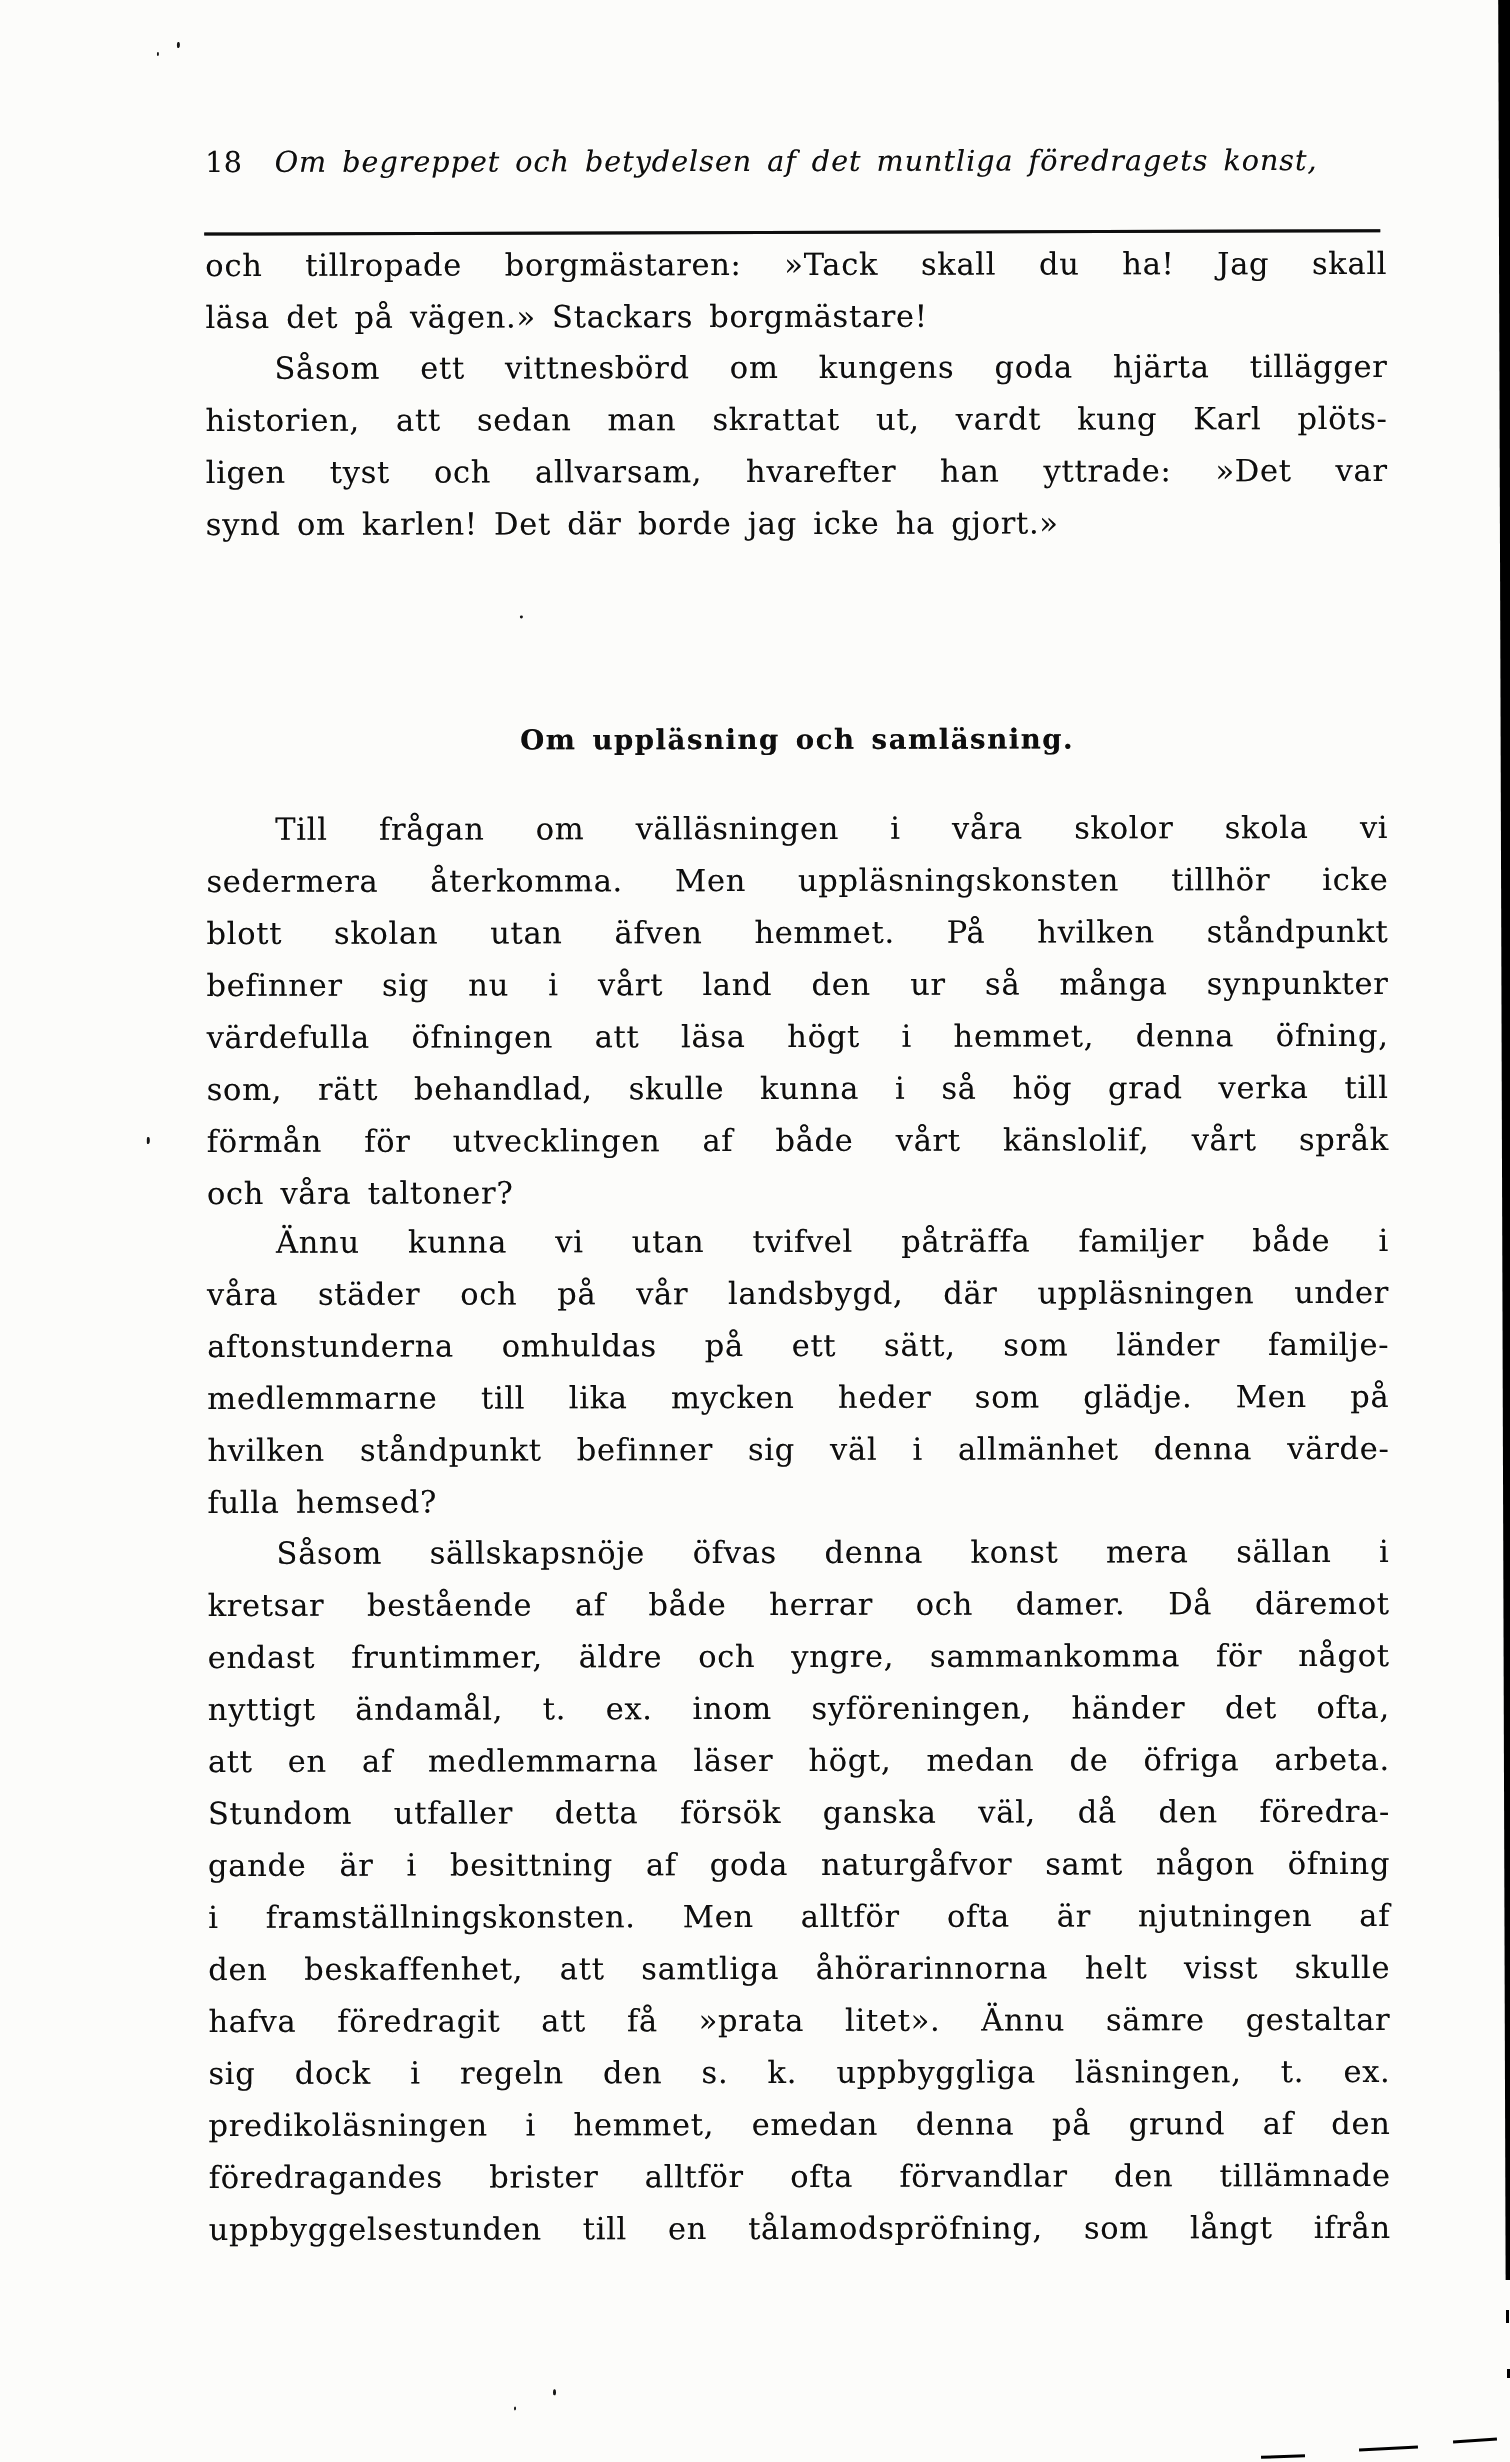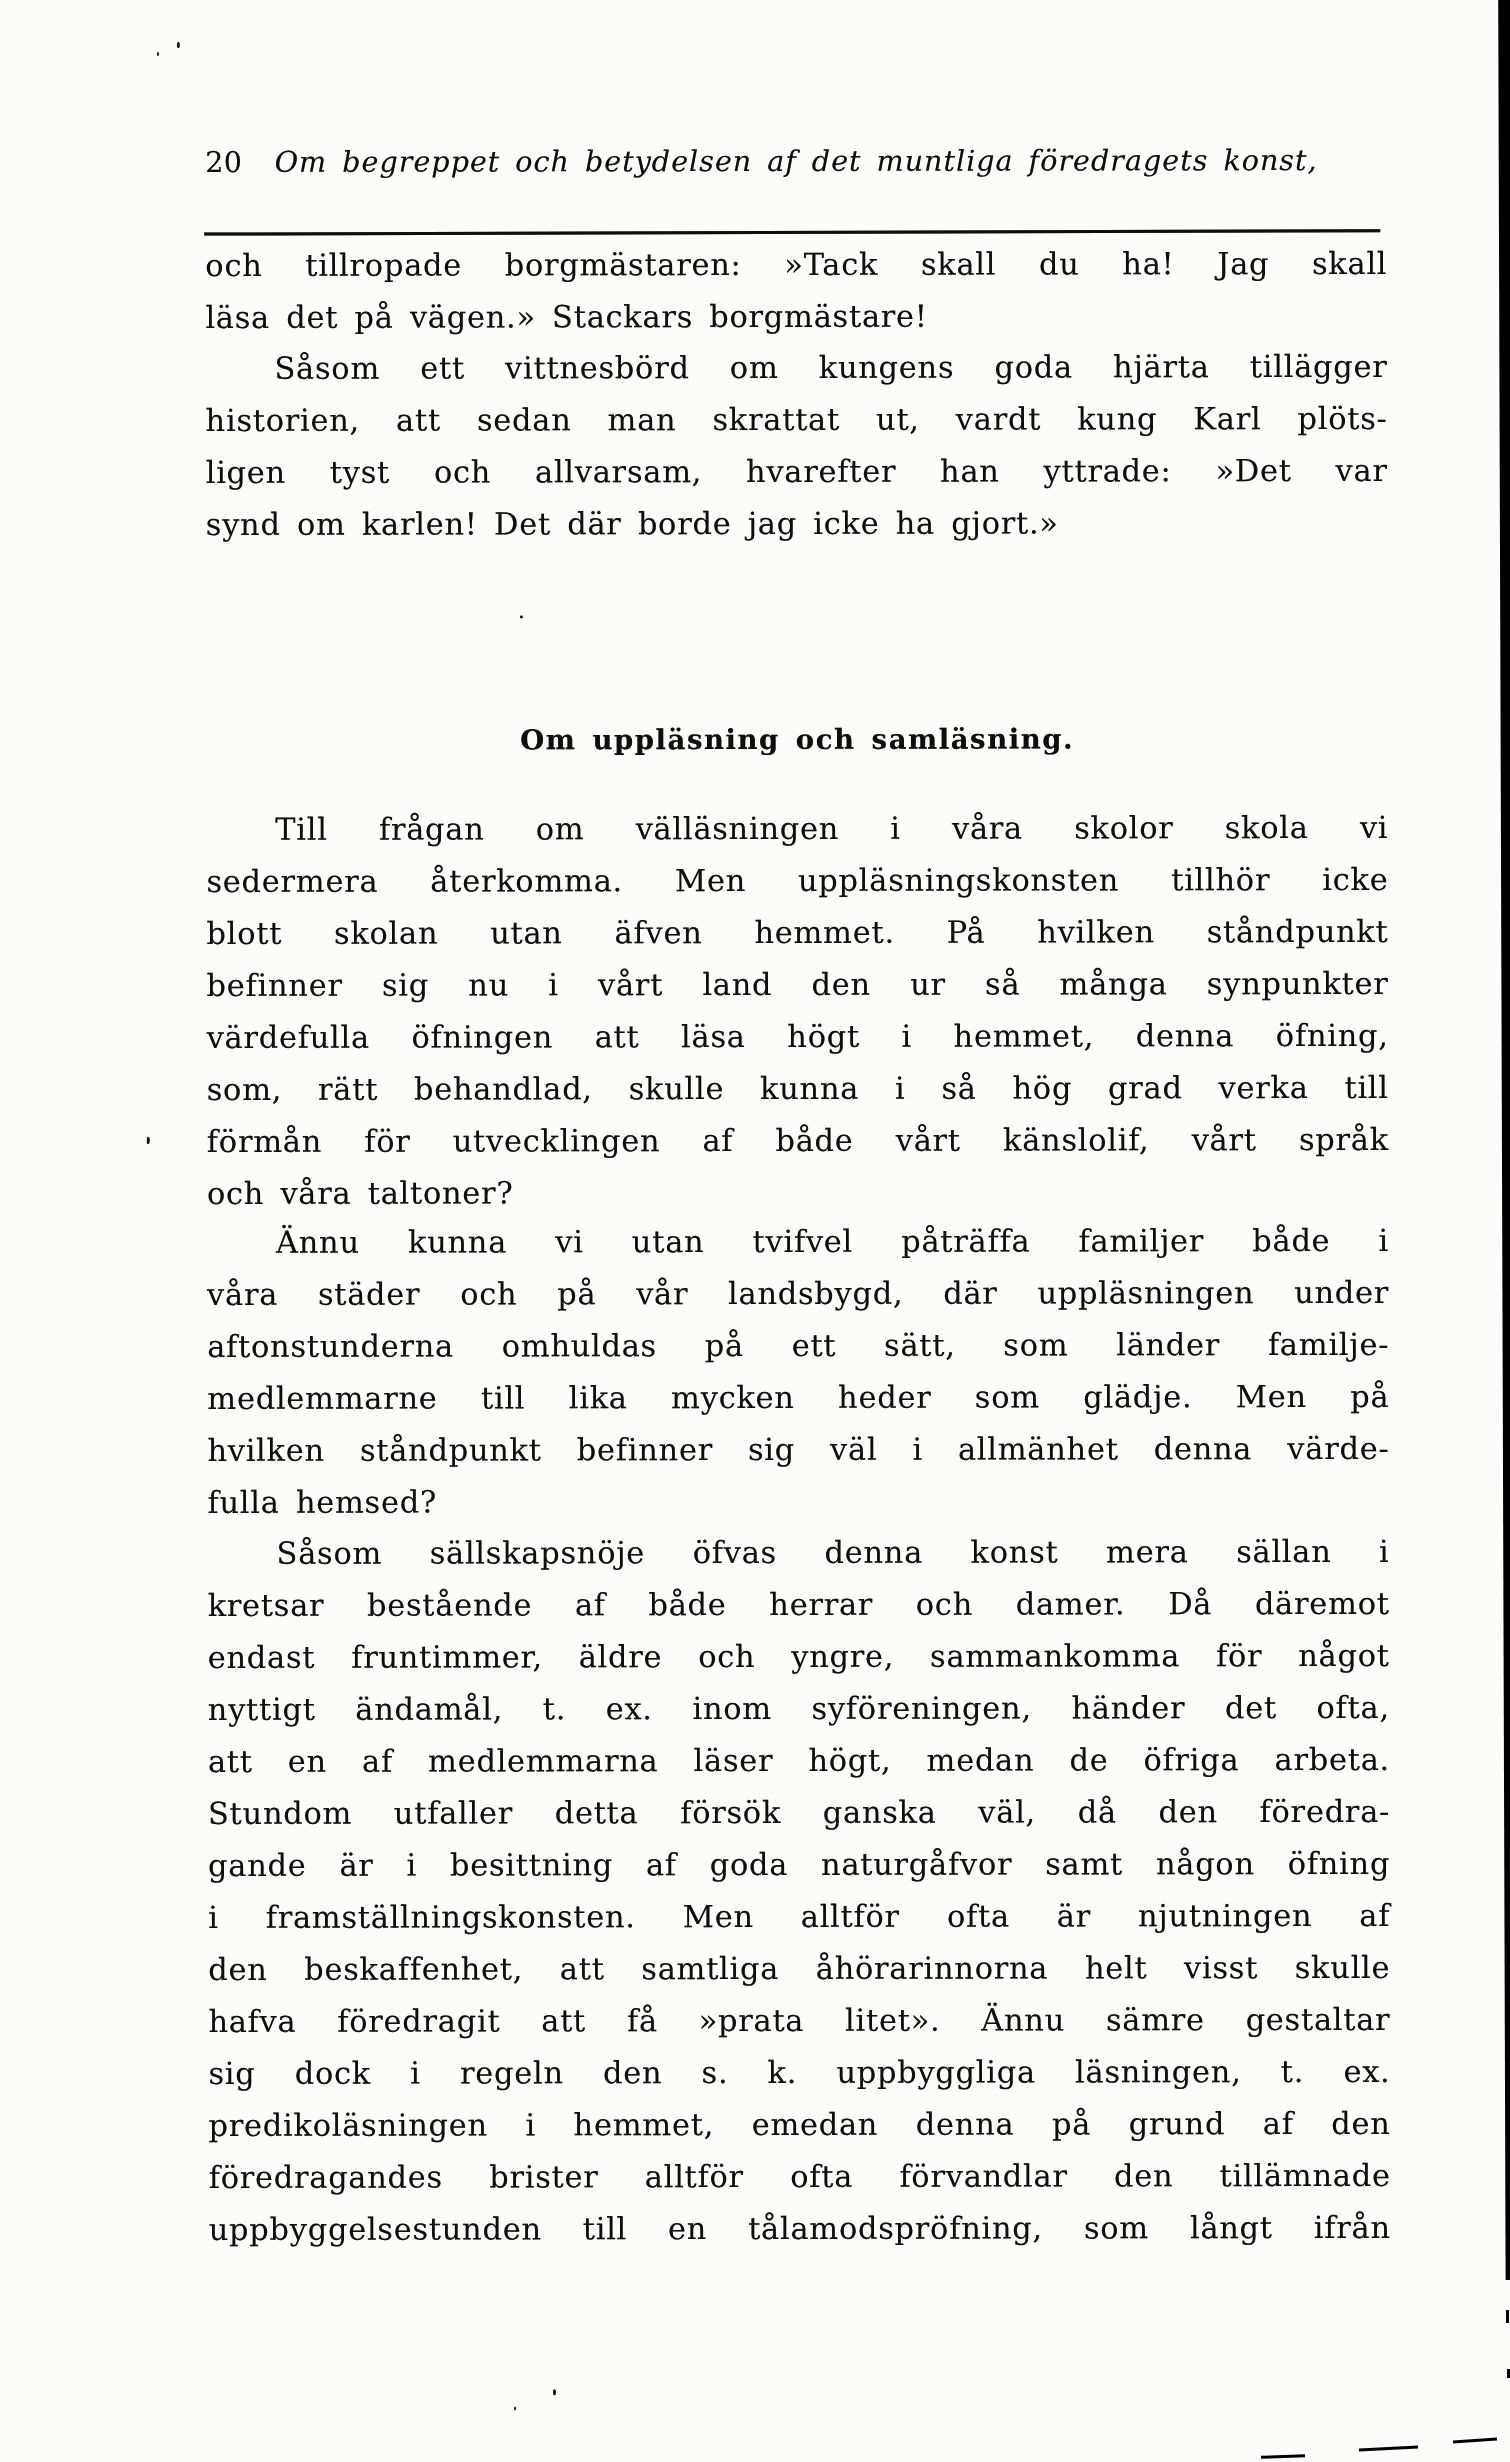--- a/index.html
+++ b/index.html
@@ -89,21 +89,21 @@
   .rd{position:absolute;background:#000;}
   .rd1{right:2px;top:2310px;width:3px;height:12.8px;}
   .rd2{right:1.5px;top:2369px;width:2.5px;height:8.9px;}
 </style>
 </head>
 <body>
 
 <div class="page">
 
   <div class="runhead">
-    <span class="pagenum">20</span>
+    <span class="pagenum">18</span>
     <span class="runtitle">Om begreppet och betydelsen af det muntliga föredragets konst,</span>
   </div>
 
   <div class="headrule"></div>
 
   <div class="para" style="top:239px">
       <div class="ln just">och tillropade borgmästaren: »Tack skall du ha! Jag skall</div>
       <div class="ln">läsa det på vägen.» Stackars borgmästare!</div>
     </div>
   <div class="para" style="top:342px">

